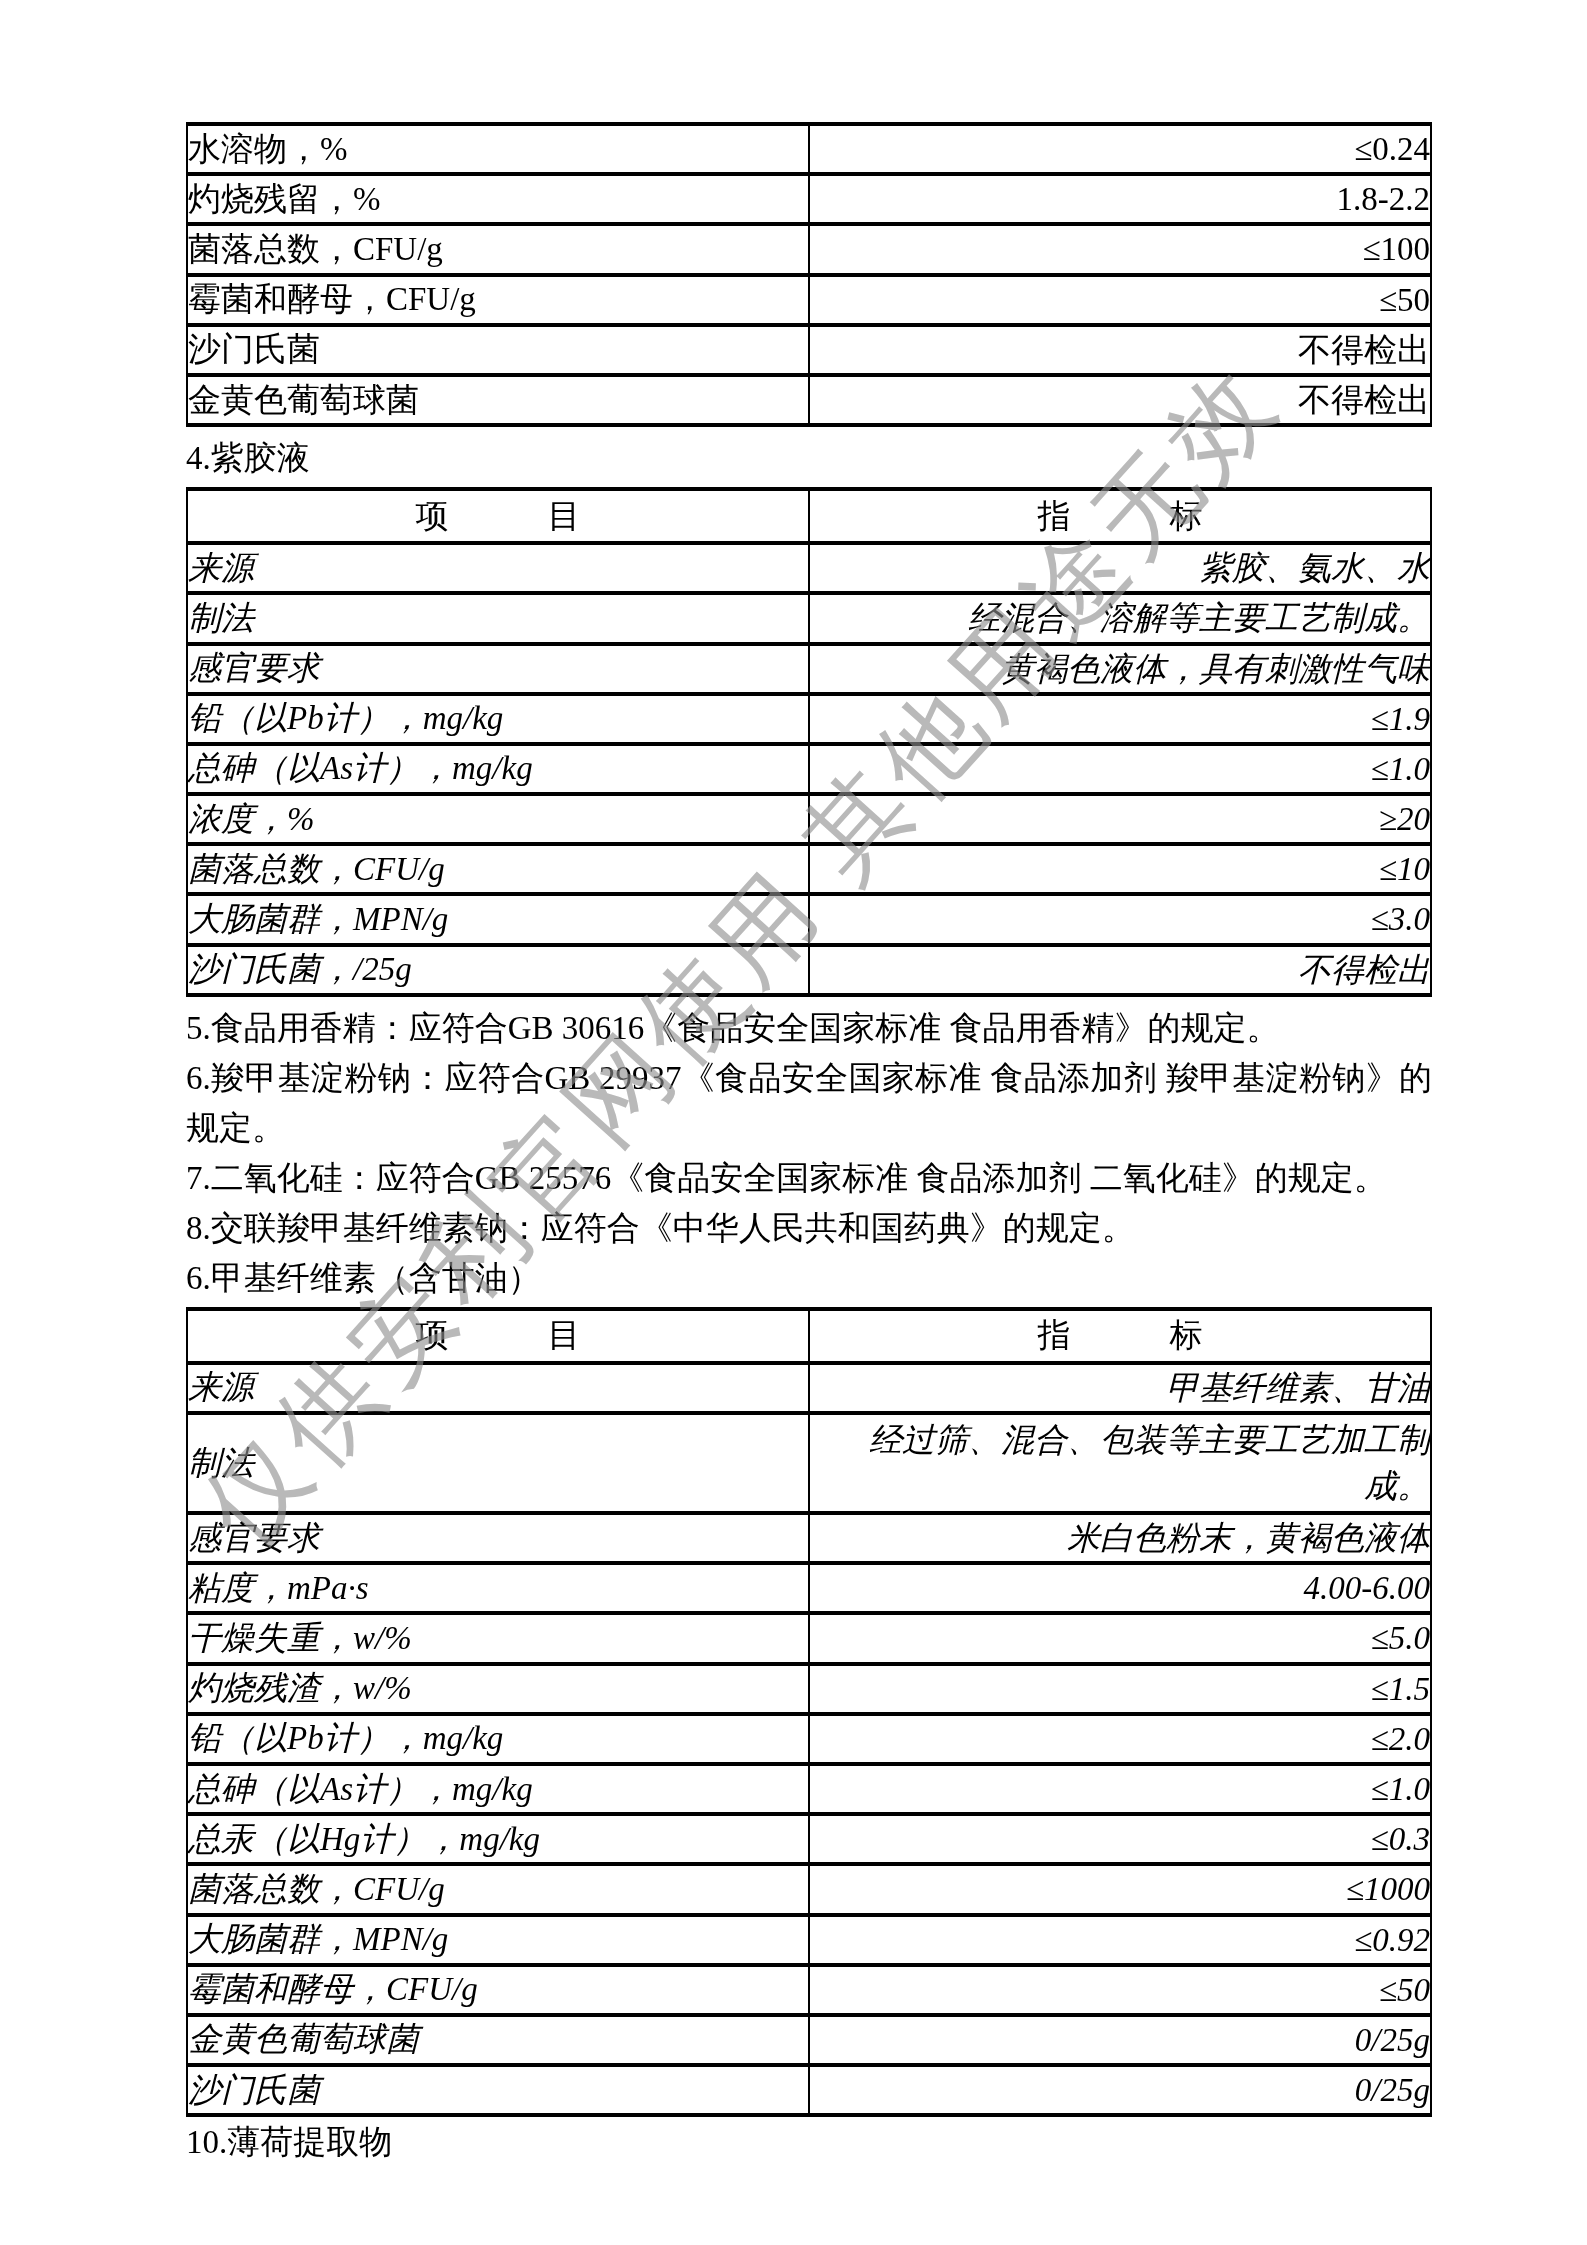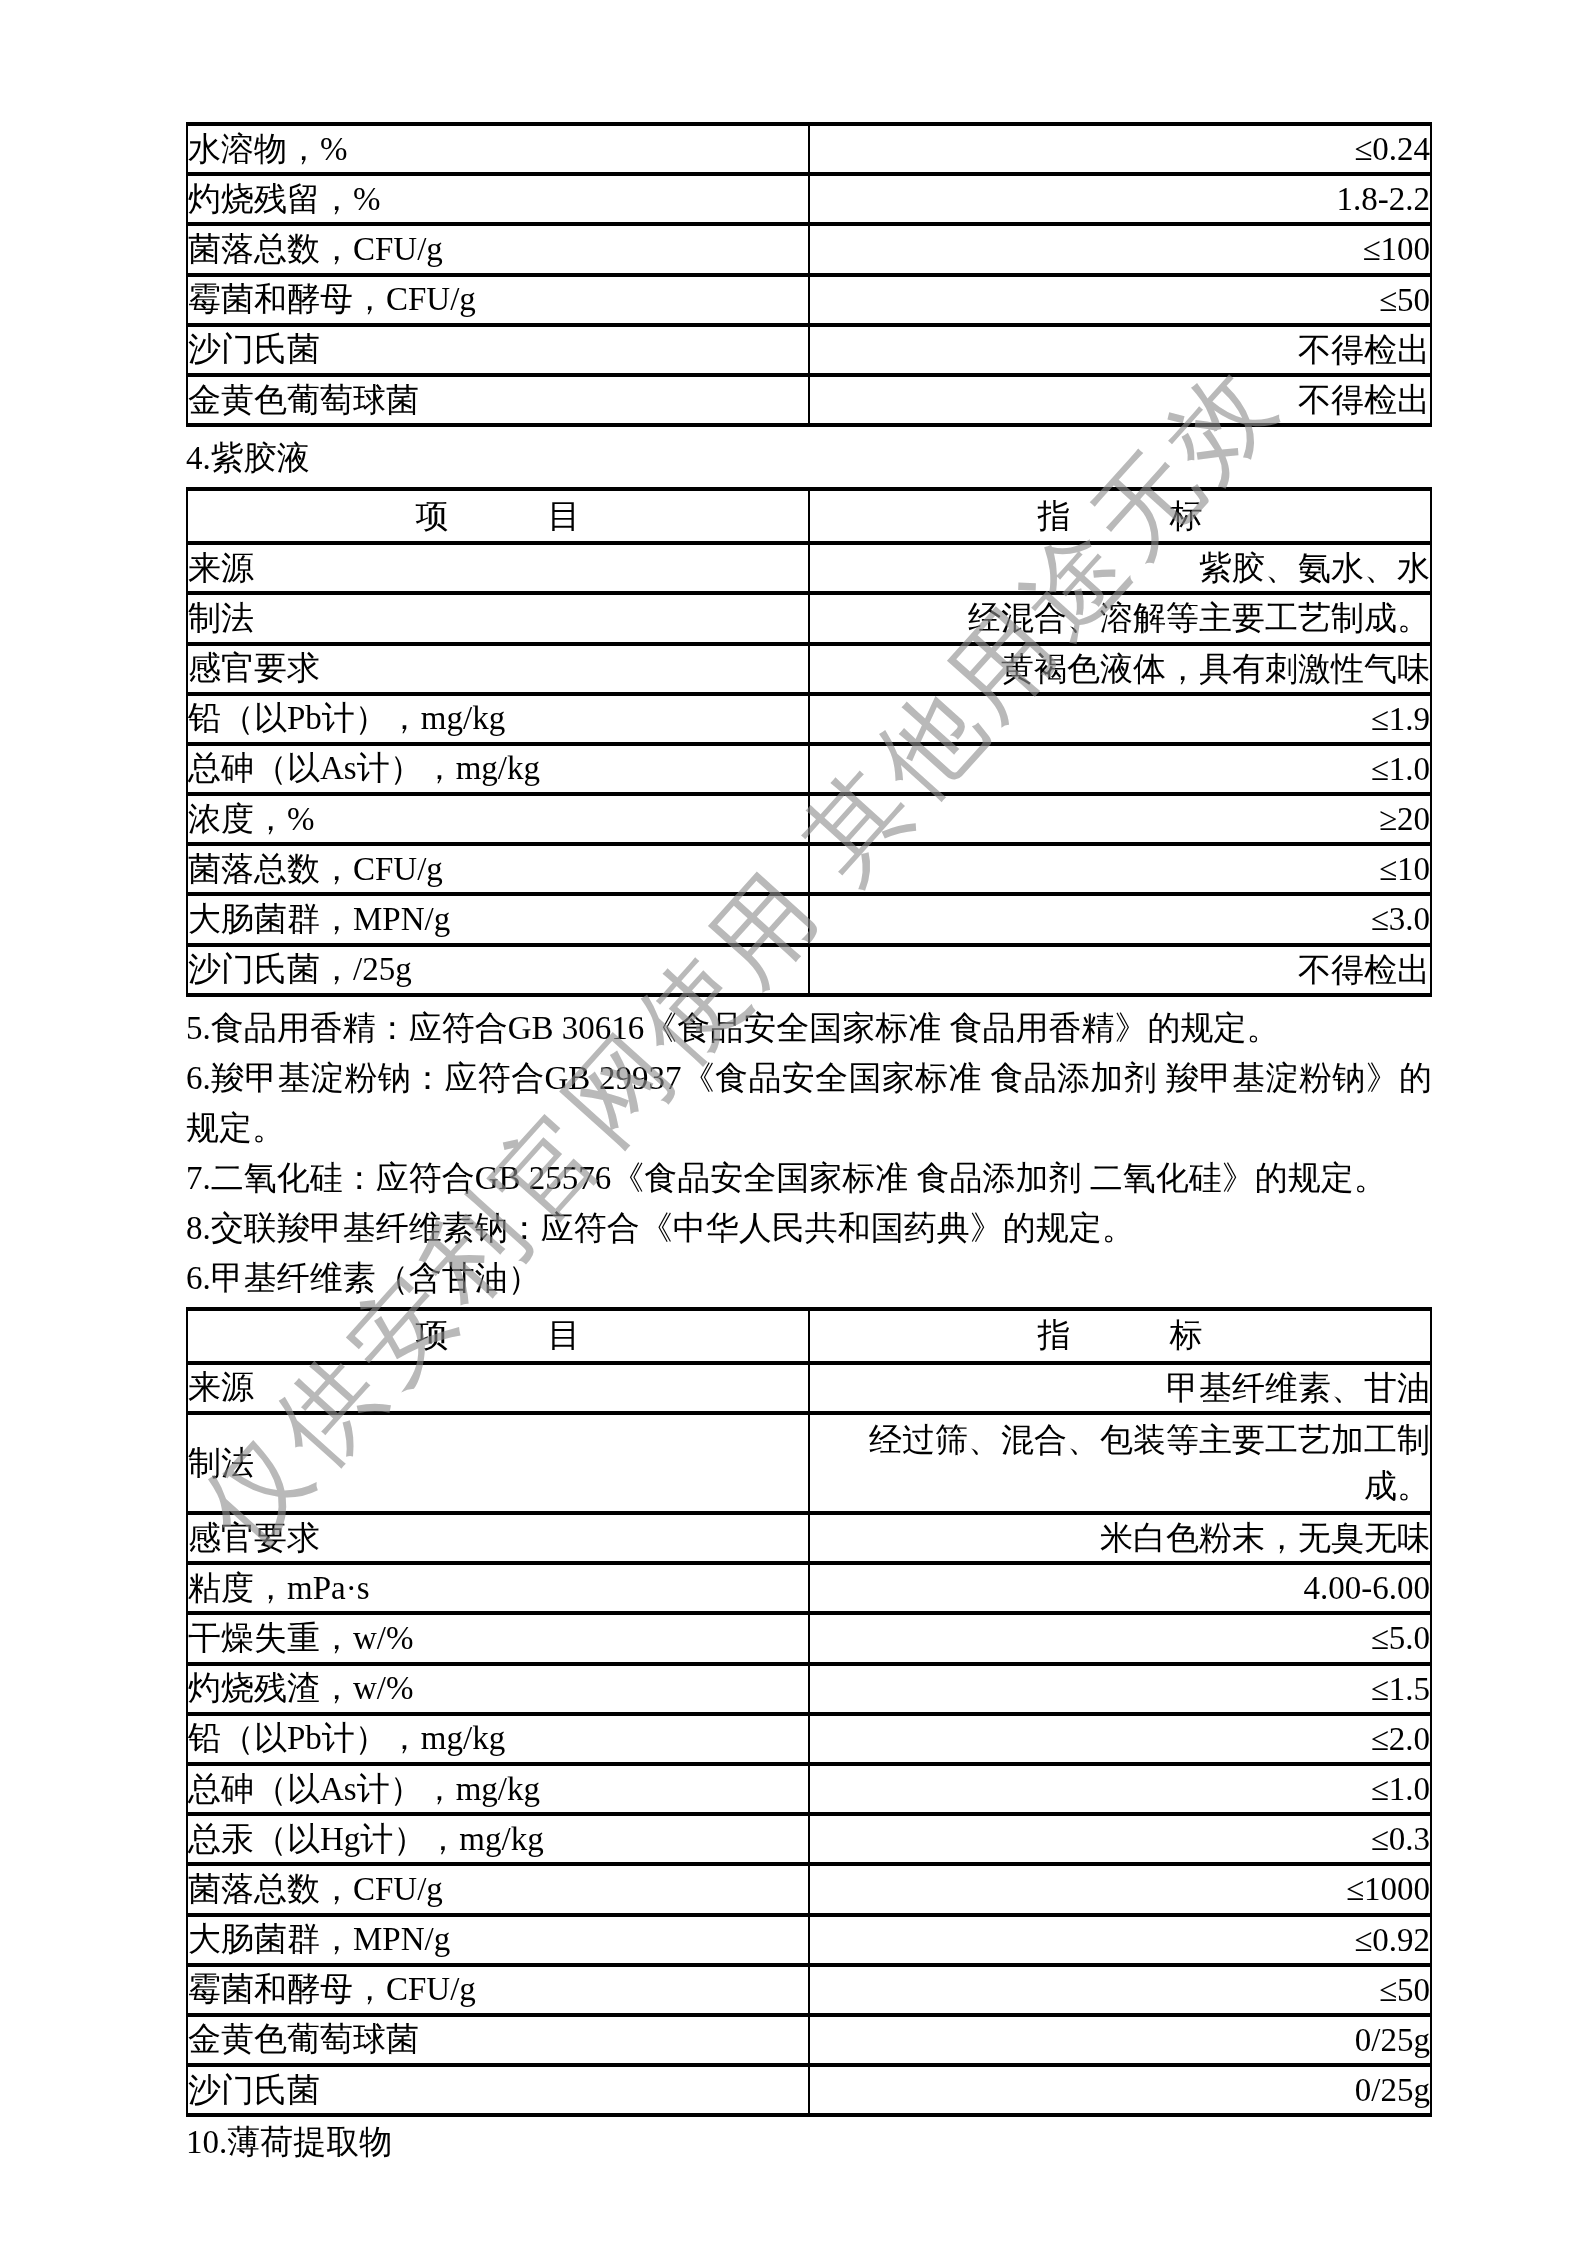--- a/index.html
+++ b/index.html
@@ -27,21 +27,21 @@
     border-right:2px solid #000;
     border-top:4px solid #000;
     border-bottom:4px solid #000;
     font-size:33px;
     font-weight:normal;
     padding:0;
     overflow:hidden;
   }
   table.spec th{height:50px;}
   table.spec td{height:46px;}
-  .t2 td,.t3 td{height:44px;}
+  .t2 td,.t3 td{height:44px;font-style:italic;}
   tr.tall td{height:96px;}
   td.c-item{text-align:left;padding-left:22px;}
   td.c-value{text-align:right;padding:0 8px;line-height:1.4;margin-left:27px;}
   .para{
     margin:0;
     font-size:33px;
     line-height:50px;
     text-align:justify;
   }
   .gap-s{height:6px;}
@@ -172,21 +172,21 @@
           <tr>
             <td class="c-item">来源</td>
             <td class="c-value">甲基纤维素、甘油</td>
           </tr>
           <tr class="tall">
             <td class="c-item">制法</td>
             <td class="c-value">经过筛、混合、包装等主要工艺加工制成。</td>
           </tr>
           <tr>
             <td class="c-item">感官要求</td>
-            <td class="c-value">米白色粉末，无臭无味</td>
+            <td class="c-value">米白色粉末，黄褐色液体</td>
           </tr>
           <tr>
             <td class="c-item">粘度，mPa·s</td>
             <td class="c-value">4.00-6.00</td>
           </tr>
           <tr>
             <td class="c-item">干燥失重，w/%</td>
             <td class="c-value">≤5.0</td>
           </tr>
           <tr>

